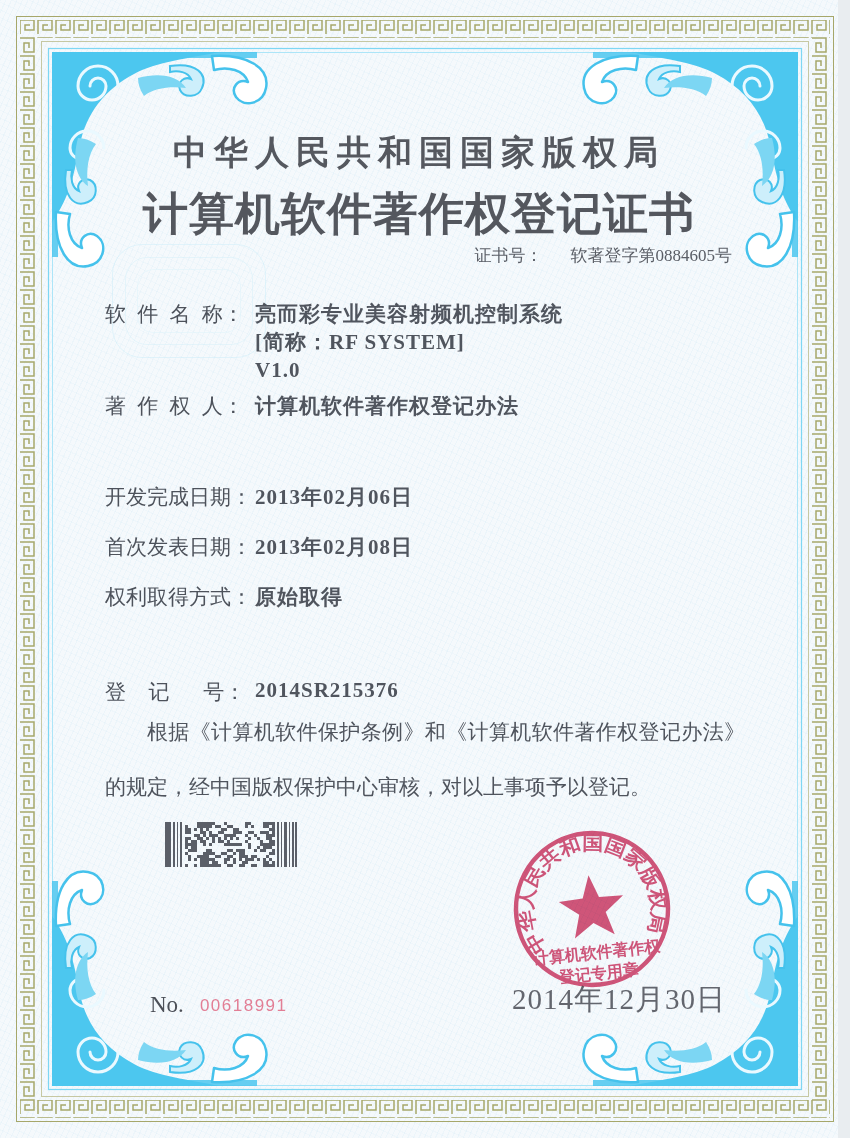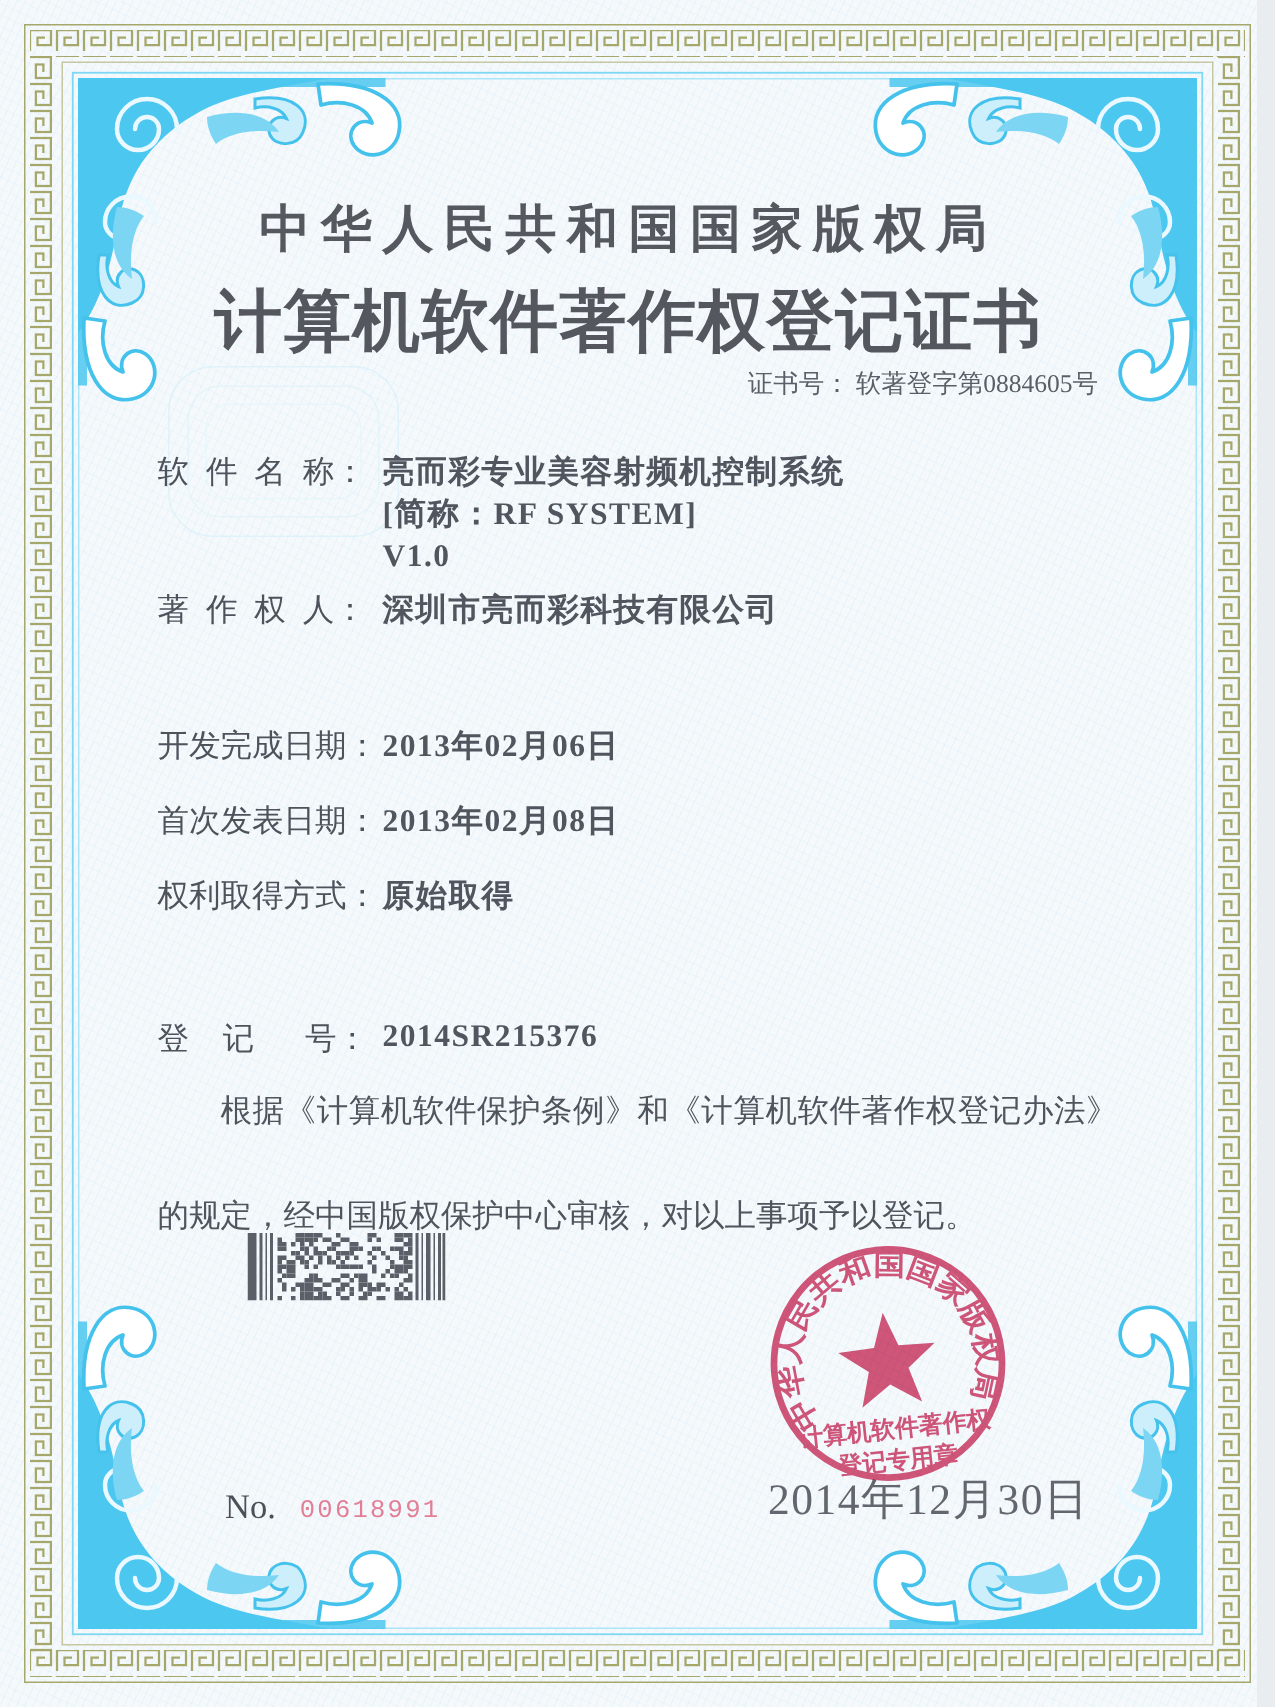--- a/index.html
+++ b/index.html
@@ -23,41 +23,41 @@
     position:absolute;left:0;right:0;top:130px;text-align:center;
     font-size:34px;font-weight:bold;letter-spacing:7px;color:#55585f;white-space:nowrap;
   }
   .cert-title{
     position:absolute;left:0;right:0;top:184px;text-align:center;
     font-size:45px;font-weight:bold;letter-spacing:1px;color:#54575e;white-space:nowrap;
   }
   .cert-no{
     position:absolute;right:106px;top:244px;font-size:17px;color:#5a5e66;white-space:nowrap;
   }
-  .cert-no .cn-val{margin-left:4px;}
+  .cert-no .cn-val{margin-left:28px;}
   .row{position:absolute;left:105px;font-size:21px;white-space:nowrap;margin-top:12px;}
   .row .lbl{color:#4d525b;white-space:pre;word-spacing:6px;}
   .row .val{position:absolute;left:150px;top:0;color:#50555e;letter-spacing:1px;font-weight:bold;}
   .row .val div{line-height:28px;}
   .statement{
     position:absolute;left:105px;width:640px;top:705px;
-    font-size:21px;line-height:70px;color:#4f545d;text-indent:2em;text-align:justify;
+    font-size:21px;line-height:55px;color:#4f545d;text-indent:2em;text-align:justify;
   }
   .barcode{position:absolute;left:165px;top:822px;}
   .seal{
     position:absolute;left:477px;top:794px;z-index:4;
     mix-blend-mode:multiply;opacity:.92;transform:rotate(-6deg);
   }
   .issue-date{
     position:absolute;left:512px;top:980px;z-index:3;
     font-size:29px;letter-spacing:1px;color:#63666e;white-space:nowrap;
   }
   .serial{position:absolute;left:150px;top:992px;font-size:23px;color:#4c5058;white-space:nowrap;}
   .serial .digits{
-    margin-left:16px;font-family:Liberation Mono, monospace;
+    margin-left:16px;font-family:Liberation Sans, sans-serif;
     font-size:17px;font-weight:normal;color:#e27e95;letter-spacing:1.5px;vertical-align:1px;
   }
 </style>
 </head>
 <body>
 
 <div class="page">
 
   <svg class="deco" width="850" height="1138" viewBox="0 0 850 1138" aria-hidden="true">
     <defs>
@@ -113,21 +113,21 @@
     <span class="lbl">软 件 名 称：</span>
     <span class="val">
       <div>亮而彩专业美容射频机控制系统</div>
       <div>[简称：RF SYSTEM]</div>
       <div>V1.0</div>
     </span>
   </div>
 
   <div class="row" style="top:380px">
     <span class="lbl">著 作 权 人：</span>
-    <span class="val">深圳市亮而彩科技有限公司</span>
+    <span class="val">计算机软件著作权登记办法</span>
   </div>
 
   <div class="row" style="top:471px">
     <span class="lbl">开发完成日期：</span>
     <span class="val">2013年02月06日</span>
   </div>
 
   <div class="row" style="top:521px">
     <span class="lbl">首次发表日期：</span>
     <span class="val">2013年02月08日</span>

